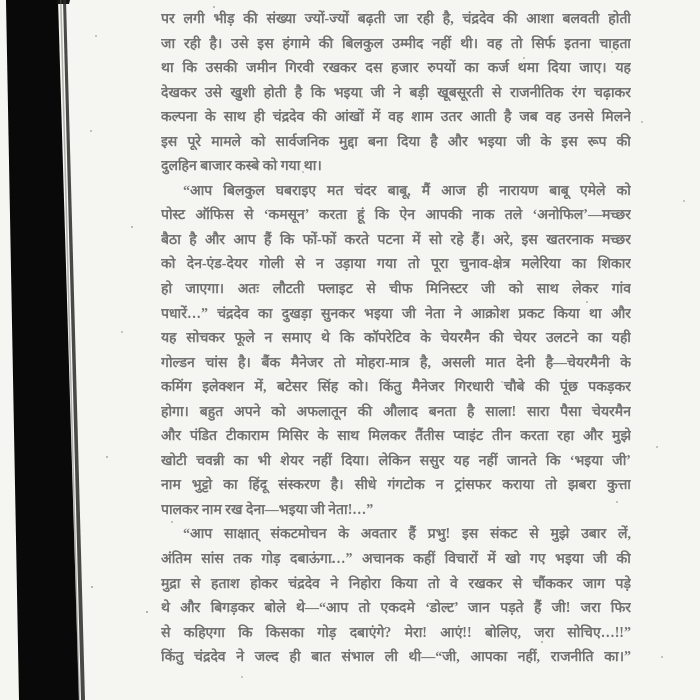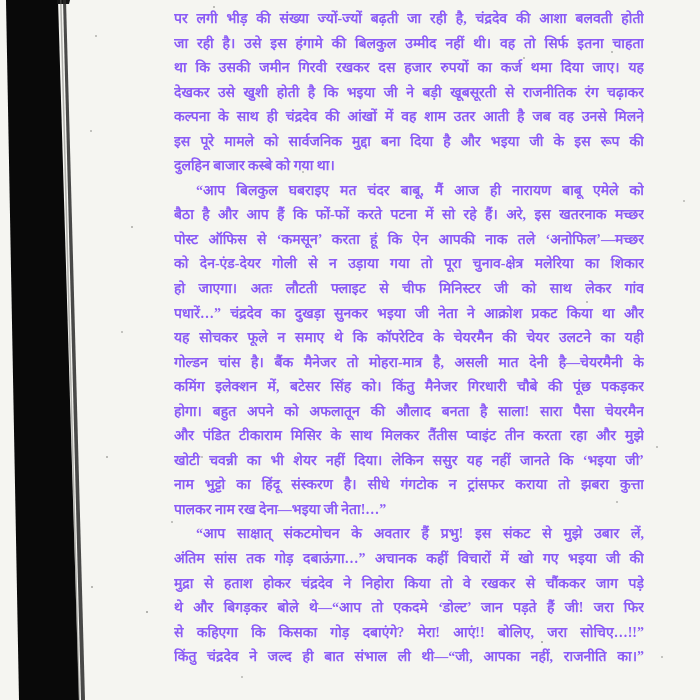--- a/index.html
+++ b/index.html
@@ -6,22 +6,22 @@
   body{
     width:700px;height:700px;overflow:hidden;position:relative;
     background:#f5f5f1;
     font-family:"Liberation Serif","DejaVu Serif",serif;
   }
   .page{position:absolute;inset:0;background:#f5f5f1;}
   
   .gutter-svg{position:absolute;left:0;top:0;}
   
   .textblock{
-    position:absolute;left:174px;top:7px;width:470px;
-    color:#8b5cf6;
+    position:absolute;left:161px;top:7px;width:470px;
+    color:#737373;
     font-size:14px;line-height:24.55px;font-weight:600;
     -webkit-font-smoothing:antialiased;
   }
   .para{margin:0;padding:0;}
   .line{
     height:24.55px;overflow:hidden;white-space:nowrap;
     text-align:justify;
   }
   .line.j{text-align-last:justify;white-space:normal;}
   .line.e{text-align-last:left;}
@@ -65,22 +65,22 @@
         <div class="line j">पर लगी भीड़ की संख्या ज्यों-ज्यों बढ़ती जा रही है, चंद्रदेव की आशा बलवती होती</div>
         <div class="line j">जा रही है। उसे इस हंगामे की बिलकुल उम्मीद नहीं थी। वह तो सिर्फ इतना चाहता</div>
         <div class="line j">था कि उसकी जमीन गिरवी रखकर दस हजार रुपयों का कर्ज थमा दिया जाए। यह</div>
         <div class="line j">देखकर उसे खुशी होती है कि भइया जी ने बड़ी खूबसूरती से राजनीतिक रंग चढ़ाकर</div>
         <div class="line j">कल्पना के साथ ही चंद्रदेव की आंखों में वह शाम उतर आती है जब वह उनसे मिलने</div>
         <div class="line j">इस पूरे मामले को सार्वजनिक मुद्दा बना दिया है और भइया जी के इस रूप की</div>
         <div class="line e">दुलहिन बाजार कस्बे को गया था।</div>
       </div>
       <div class="para">
         <div class="line j ind">“आप बिलकुल घबराइए मत चंदर बाबू, मैं आज ही नारायण बाबू एमेले को</div>
+        <div class="line j">पोस्ट ऑफिस से ‘कमसून’ करता हूं कि ऐन आपकी नाक तले ‘अनोफिल’—मच्छर</div>
         <div class="line j">बैठा है और आप हैं कि फों-फों करते पटना में सो रहे हैं। अरे, इस खतरनाक मच्छर</div>
-        <div class="line j">पोस्ट ऑफिस से ‘कमसून’ करता हूं कि ऐन आपकी नाक तले ‘अनोफिल’—मच्छर</div>
         <div class="line j">को देन-एंड-देयर गोली से न उड़ाया गया तो पूरा चुनाव-क्षेत्र मलेरिया का शिकार</div>
         <div class="line j">हो जाएगा। अतः लौटती फ्लाइट से चीफ मिनिस्टर जी को साथ लेकर गांव</div>
         <div class="line j">पधारें…” चंद्रदेव का दुखड़ा सुनकर भइया जी नेता ने आक्रोश प्रकट किया था और</div>
         <div class="line j">यह सोचकर फूले न समाए थे कि कॉपरेटिव के चेयरमैन की चेयर उलटने का यही</div>
         <div class="line j">गोल्डन चांस है। बैंक मैनेजर तो मोहरा-मात्र है, असली मात देनी है—चेयरमैनी के</div>
         <div class="line j">कमिंग इलेक्शन में, बटेसर सिंह को। किंतु मैनेजर गिरधारी चौबे की पूंछ पकड़कर</div>
         <div class="line j">होगा। बहुत अपने को अफलातून की औलाद बनता है साला! सारा पैसा चेयरमैन</div>
         <div class="line j">और पंडित टीकाराम मिसिर के साथ मिलकर तैंतीस प्वाइंट तीन करता रहा और मुझे</div>
         <div class="line j">खोटी चवन्नी का भी शेयर नहीं दिया। लेकिन ससुर यह नहीं जानते कि ‘भइया जी’</div>
         <div class="line j">नाम भुट्टो का हिंदू संस्करण है। सीधे गंगटोक न ट्रांसफर कराया तो झबरा कुत्ता</div>

